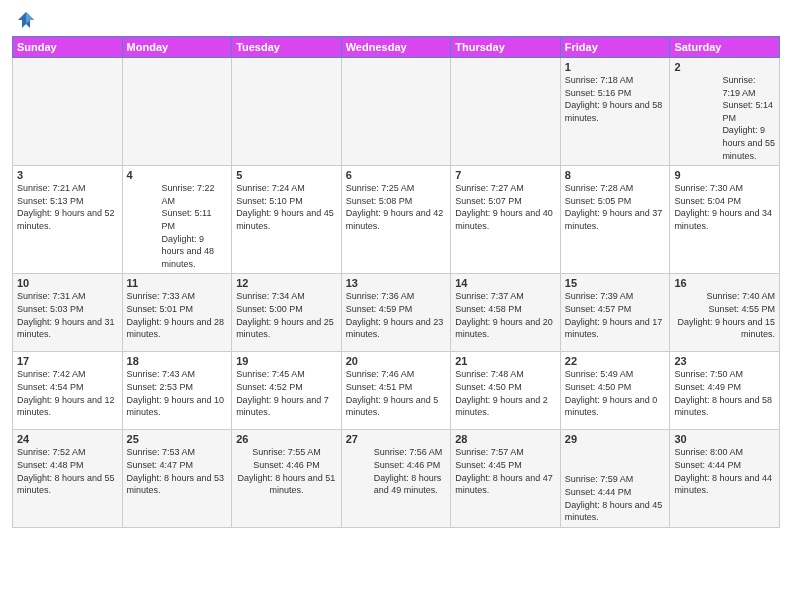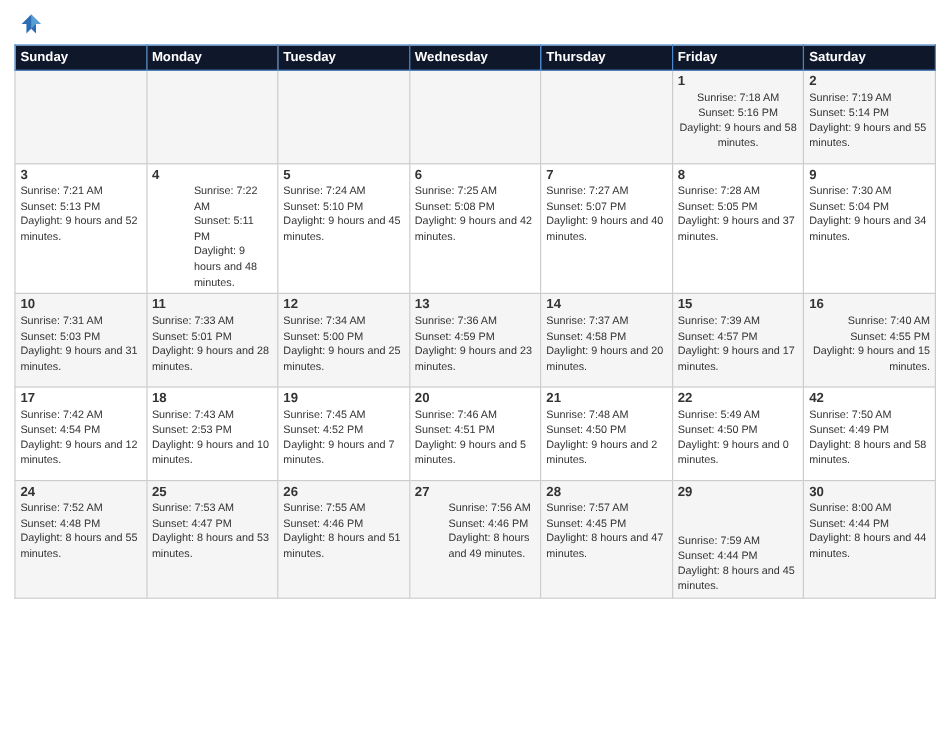--- a/index.html
+++ b/index.html
@@ -52,21 +52,21 @@
     .location {
       font-size: 13px;
       color: #555;
     }
     table {
       width: 100%;
       border-collapse: collapse;
       table-layout: fixed;
     }
     thead tr th {
-      background: #0f172a;
+      background: #d946ef;
       color: #fff;
       font-size: 11px;
       font-weight: bold;
       padding: 4px 4px;
       text-align: left;
       border: 1px solid #4a86c8;
     }
     tbody tr td {
       border: 1px solid #ccc;
       vertical-align: top;
@@ -135,27 +135,27 @@
     </thead>
     <tbody id="calendar-body">
     <tr>
           <td class="empty-cell"></td>
           <td class="empty-cell"></td>
           <td class="empty-cell"></td>
           <td class="empty-cell"></td>
           <td class="empty-cell"></td>
           <td>
             <span class="day-number">1</span>
-            <div class="day-info" style="white-space: pre-line; text-align: center;">Sunrise: 7:18 AM
+            <div class="day-info" style="white-space: pre-line;">Sunrise: 7:18 AM
 Sunset: 5:16 PM
 Daylight: 9 hours and 58 minutes.</div>
           </td>
           <td>
             <span class="day-number">2</span>
-            <div class="day-info" style="white-space: pre-line;">Sunrise: 7:19 AM
+            <div class="day-info" style="white-space: pre-line; margin-left: 48px;">Sunrise: 7:19 AM
 Sunset: 5:14 PM
 Daylight: 9 hours and 55 minutes.</div>
           </td>
         </tr>
         <tr>
           <td>
             <span class="day-number">3</span>
             <div class="day-info" style="white-space: pre-line;">Sunrise: 7:21 AM
 Sunset: 5:13 PM
 Daylight: 9 hours and 52 minutes.</div>
@@ -272,42 +272,42 @@
 Sunset: 4:50 PM
 Daylight: 9 hours and 2 minutes.</div>
           </td>
           <td>
             <span class="day-number">22</span>
             <div class="day-info" style="white-space: pre-line;">Sunrise: 5:49 AM
 Sunset: 4:50 PM
 Daylight: 9 hours and 0 minutes.</div>
           </td>
           <td>
-            <span class="day-number">42</span>
+            <span class="day-number">23</span>
             <div class="day-info" style="white-space: pre-line;">Sunrise: 7:50 AM
 Sunset: 4:49 PM
 Daylight: 8 hours and 58 minutes.</div>
           </td>
         </tr>
         <tr>
           <td>
             <span class="day-number">24</span>
             <div class="day-info" style="white-space: pre-line;">Sunrise: 7:52 AM
 Sunset: 4:48 PM
 Daylight: 8 hours and 55 minutes.</div>
           </td>
           <td>
             <span class="day-number">25</span>
             <div class="day-info" style="white-space: pre-line;">Sunrise: 7:53 AM
 Sunset: 4:47 PM
 Daylight: 8 hours and 53 minutes.</div>
           </td>
           <td>
             <span class="day-number">26</span>
-            <div class="day-info" style="white-space: pre-line;">Sunrise: 7:55 AM
+            <div class="day-info" style="white-space: pre-line; text-align: center;">Sunrise: 7:55 AM
 Sunset: 4:46 PM
 Daylight: 8 hours and 51 minutes.</div>
           </td>
           <td>
             <span class="day-number">27</span>
             <div class="day-info" style="white-space: pre-line; margin-left: 28px;">Sunrise: 7:56 AM
 Sunset: 4:46 PM
 Daylight: 8 hours and 49 minutes.</div>
           </td>
           <td>

